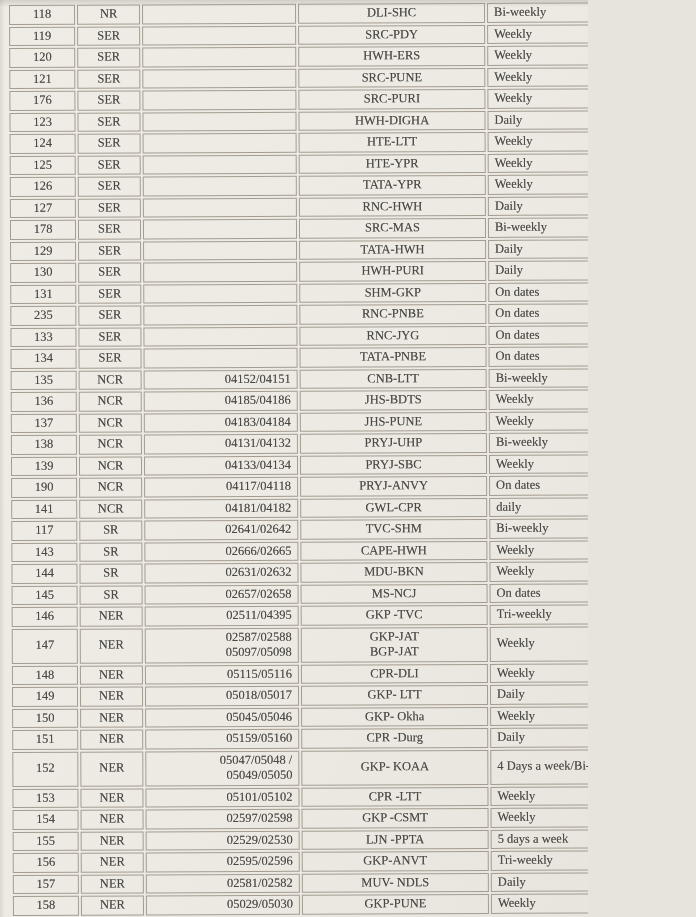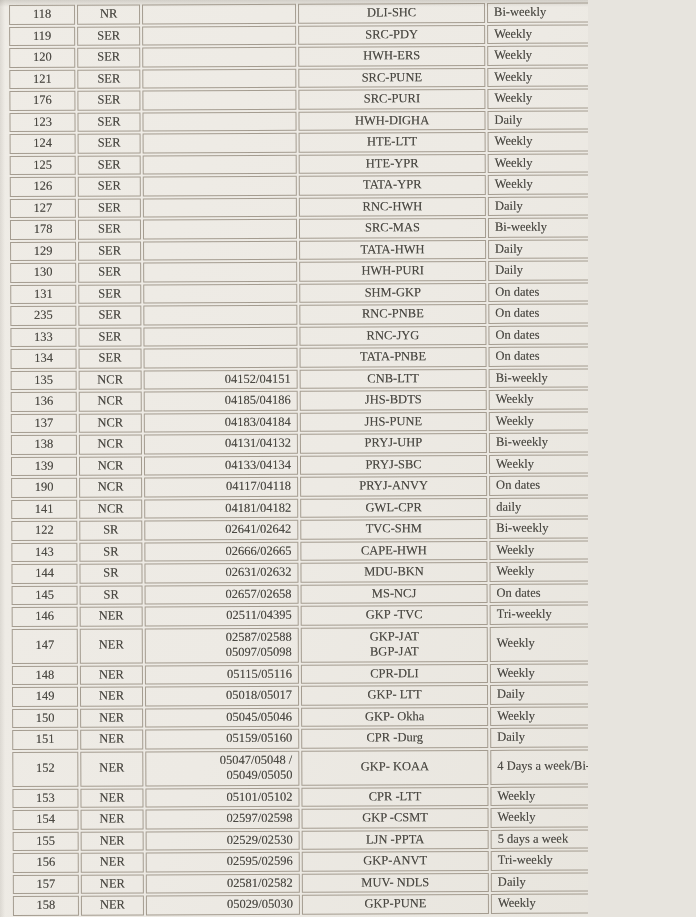--- a/index.html
+++ b/index.html
@@ -241,21 +241,21 @@
           <td class="c-freq">On dates</td>
         </tr>
         <tr>
           <td class="c-no">141</td>
           <td class="c-zone">NCR</td>
           <td class="c-trains">04181/04182</td>
           <td class="c-route">GWL-CPR</td>
           <td class="c-freq">daily</td>
         </tr>
         <tr>
-          <td class="c-no">122</td>
+          <td class="c-no">117</td>
           <td class="c-zone">SR</td>
           <td class="c-trains">02641/02642</td>
           <td class="c-route">TVC-SHM</td>
           <td class="c-freq">Bi-weekly</td>
         </tr>
         <tr>
           <td class="c-no">143</td>
           <td class="c-zone">SR</td>
           <td class="c-trains">02666/02665</td>
           <td class="c-route">CAPE-HWH</td>

